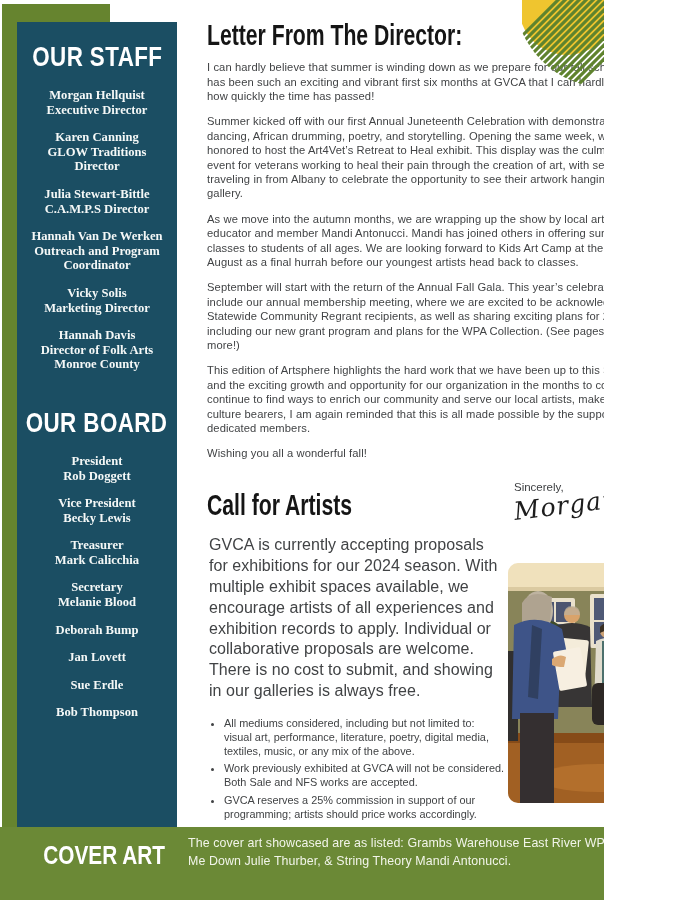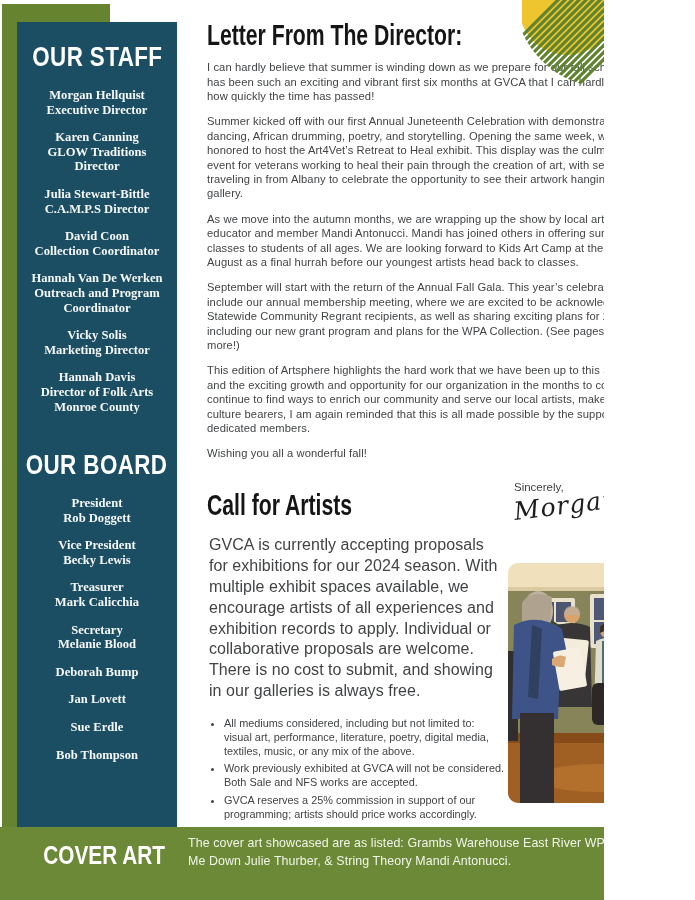--- a/index.html
+++ b/index.html
@@ -72,24 +72,20 @@
       <span>Executive Director</span>
     </div>
     <div class="side-entry">
       <span>Karen Canning</span>
       <span>GLOW Traditions</span>
       <span>Director</span>
     </div>
     <div class="side-entry">
       <span>Julia Stewart-Bittle</span>
       <span>C.A.M.P.S Director</span>
-    </div>
-    <div class="side-entry">
-      <span>David Coon</span>
-      <span>Collection Coordinator</span>
     </div>
     <div class="side-entry">
       <span>Hannah Van De Werken</span>
       <span>Outreach and Program</span>
       <span>Coordinator</span>
     </div>
     <div class="side-entry">
       <span>Vicky Solis</span>
       <span>Marketing Director</span>
     </div>

